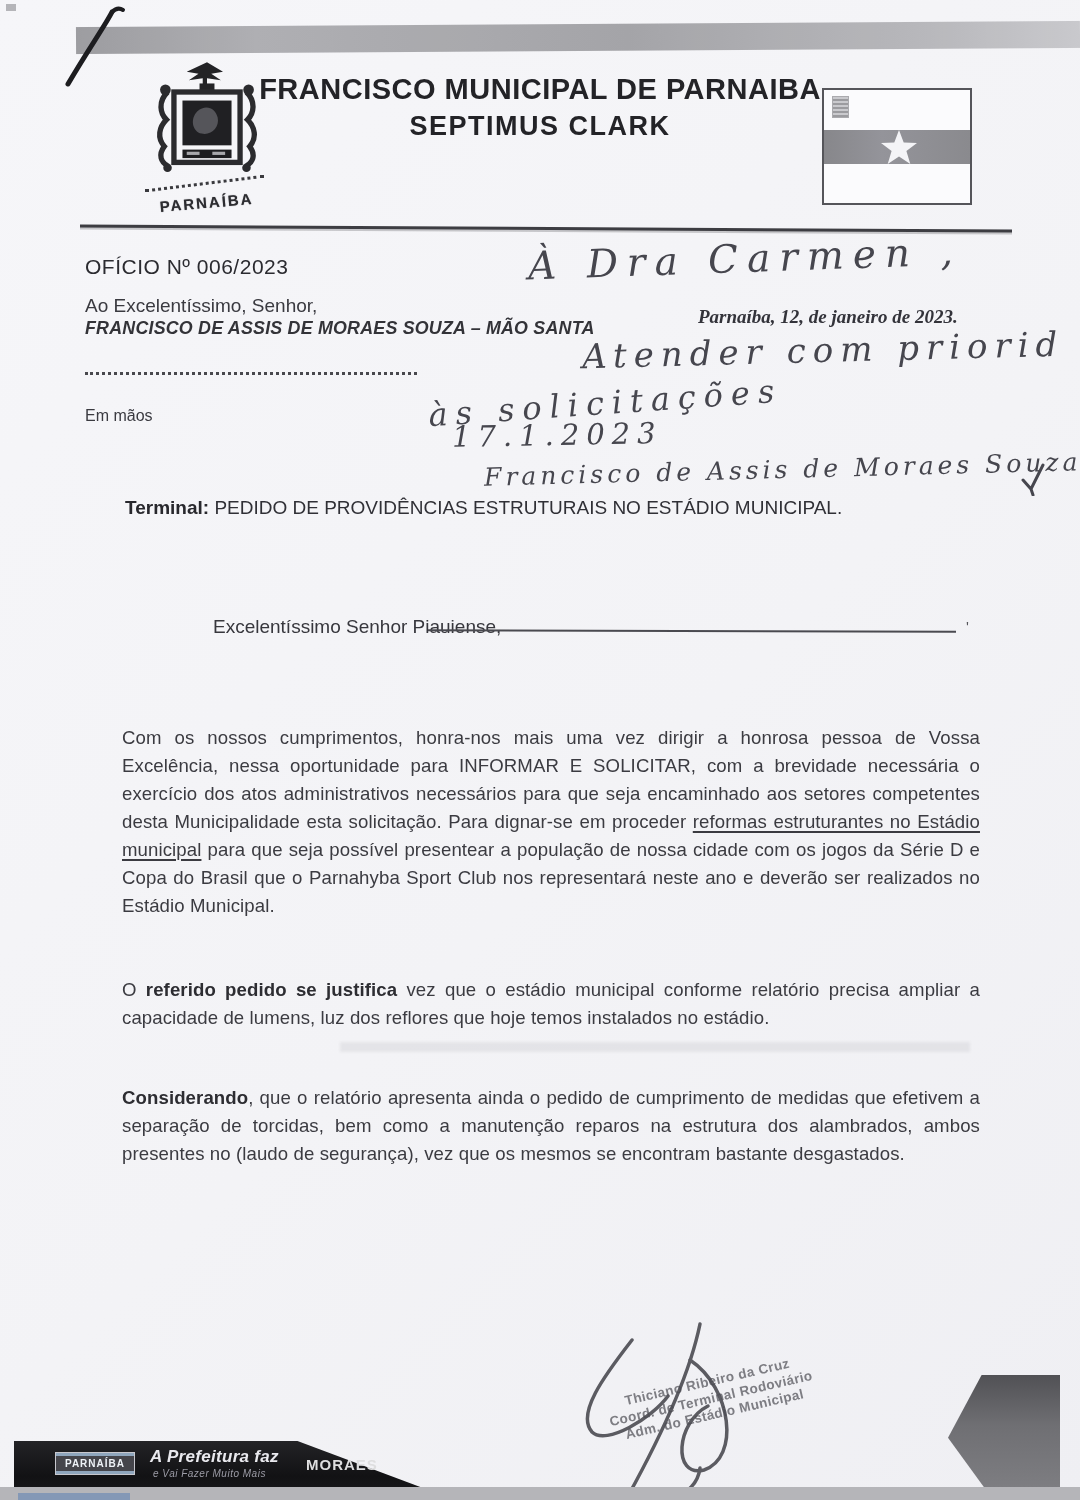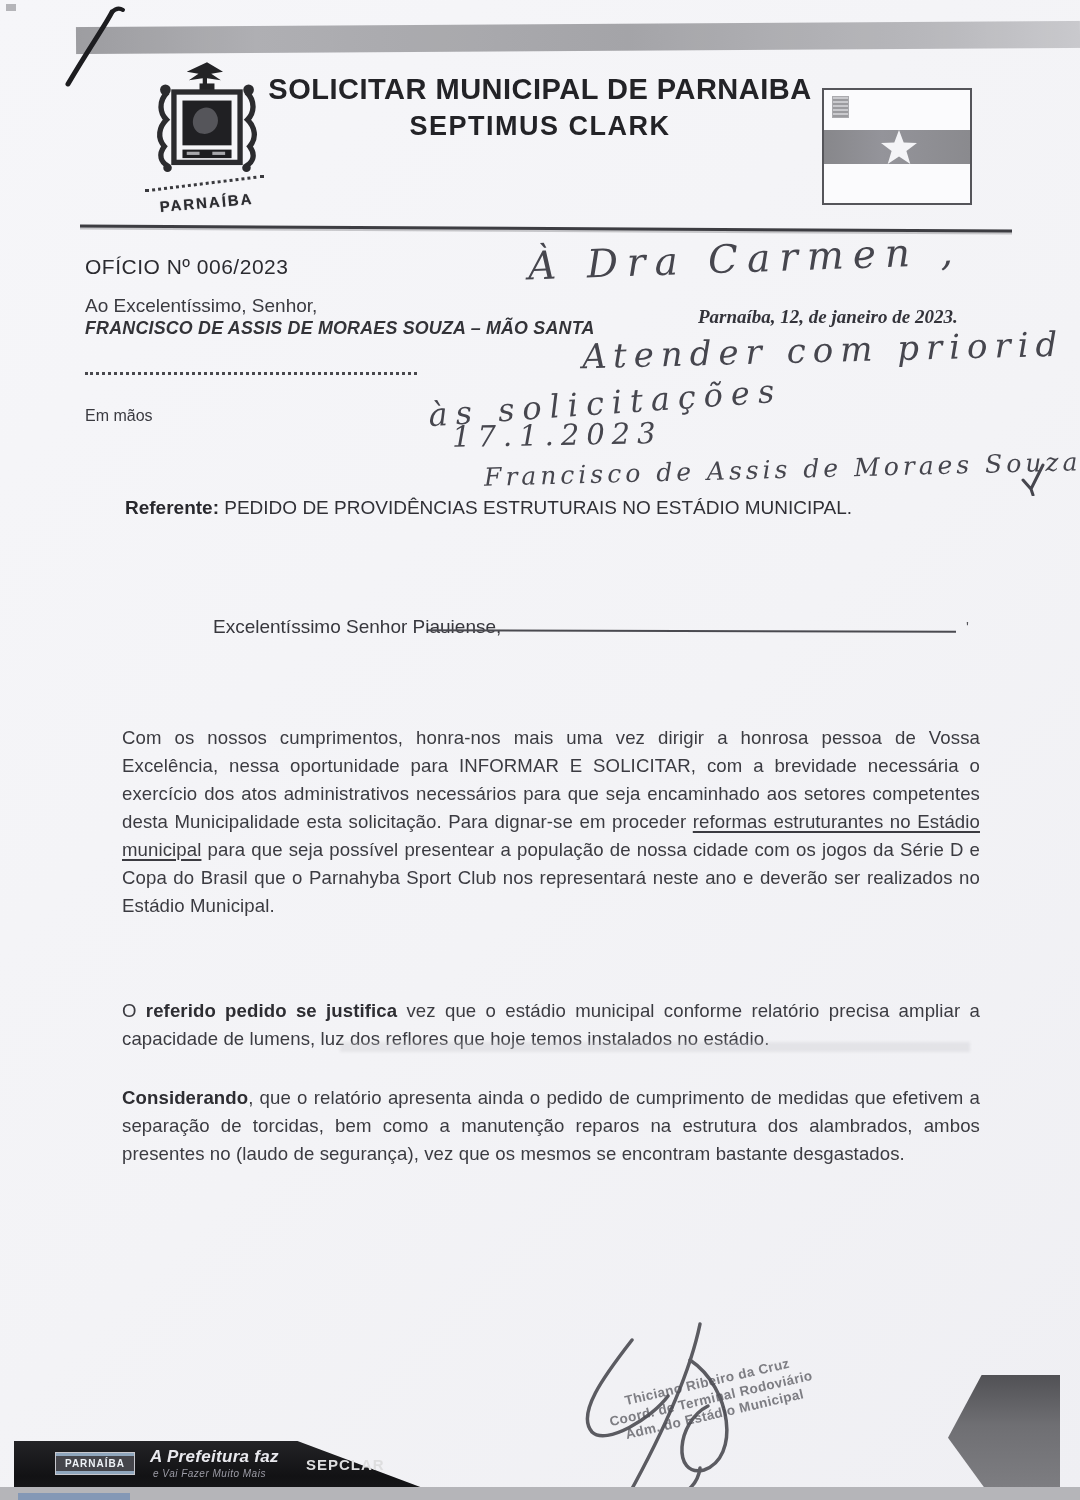--- a/index.html
+++ b/index.html
@@ -67,21 +67,21 @@
   .subject .lbl{font-weight:800;color:#28282d;}
   .salutation{position:absolute;left:213px;top:616px;font-size:19px;color:#37373d;}
   .salutation-line{position:absolute;left:428px;top:630px;width:528px;height:2px;background:#4a4a50;transform:rotate(.15deg);}
   .salutation-tick{position:absolute;left:966px;top:618px;font-size:15px;color:#55555a;}
 
   
   .para{position:absolute;left:122px;width:858px;font-size:18.6px;line-height:28px;
     text-align:justify;color:#3b3b41;letter-spacing:.1px;}
   .para .b{font-weight:800;color:#2d2d32;}
   .para .u{text-decoration:underline;text-underline-offset:3px;text-decoration-thickness:1.5px;}
-  .p1{top:724px;} .p2{top:997px;} .p3{top:1084px;} .p4{top:1210px;}
+  .p1{top:724px;} .p2{top:976px;} .p3{top:1084px;} .p4{top:1210px;}
 
   
   .stamp{position:absolute;left:556px;top:1374px;width:310px;transform:rotate(-13deg);
     text-align:center;font-size:13.5px;font-weight:700;line-height:16.5px;color:#77777d;
     letter-spacing:.4px;opacity:.95;}
   .sig-scribble{position:absolute;left:540px;top:1318px;}
 
   
   .footer-band{position:absolute;left:14px;top:1441px;width:450px;height:59px;
     background:linear-gradient(180deg,#232326 0%,#121214 60%,#1a1a1d 100%);
@@ -124,21 +124,21 @@
       <circle cx="94" cy="28" r="5" fill="#2b2b2e"></circle>
     <circle cx="18" cy="101" r="4" fill="#2b2b2e"></circle>
       <circle cx="92" cy="101" r="4" fill="#2b2b2e"></circle>
   </svg>
   <div class="crest-wordmark">
     <span class="squiggle"></span>
     <span>PARNAÍBA</span>
   </div>
 
   <div class="header-text">
-    <div class="h-line2">SOLICITAR MUNICIPAL DE PARNAIBA</div>
+    <div class="h-line2">FRANCISCO MUNICIPAL DE PARNAIBA</div>
     <div class="h-line4">SEPTIMUS CLARK</div>
   </div>
 
   <div class="flag">
     <div class="mini-crest"></div>
     <div class="band-mid"></div>
     <svg class="star" width="38" height="37" viewBox="0 0 38 37">
       <path d="M19 1 L23.7 13.6 L37 13.9 L26.4 22 L30.3 35 L19 27.4 L7.7 35 L11.6 22 L1 13.9 L14.3 13.6 Z" fill="#f4f4f7"></path>
     </svg>
   </div>
@@ -154,21 +154,21 @@
 
   <div class="hw hw-note-top">À Dra Carmen ,</div>
   <div class="hw hw-priority">Atender com priorid</div>
   <div class="hw hw-solic">às solicitações</div>
   <div class="hw hw-date">17.1.2023</div>
   <div class="hw hw-signature">Francisco de Assis de Moraes Souza</div>
   <svg class="hw-check" width="26" height="34" viewBox="0 0 26 34">
     <path d="M3 18 l8 9 L23 3 M11 27 l2 6" stroke="#46464e" stroke-width="3" fill="none" stroke-linecap="round"></path>
   </svg>
 
-  <div class="subject"><span class="lbl">Referente:</span><span> PEDIDO DE PROVIDÊNCIAS ESTRUTURAIS NO ESTÁDIO MUNICIPAL.</span></div>
+  <div class="subject"><span class="lbl">Terminal:</span><span> PEDIDO DE PROVIDÊNCIAS ESTRUTURAIS NO ESTÁDIO MUNICIPAL.</span></div>
 
   <div class="salutation">Excelentíssimo Senhor Piauiense,</div>
   <div class="salutation-line"></div>
   <div class="salutation-tick">'</div>
 
   <div class="para p1"><span>Com os nossos cumprimentos, honra-nos mais uma vez dirigir a honrosa pessoa de Vossa Excelência, nessa oportunidade para INFORMAR E SOLICITAR, com a brevidade necessária o exercício dos atos administrativos necessários para que seja encaminhado aos setores competentes desta Municipalidade esta solicitação. Para dignar-se em proceder </span><span class="u">reformas estruturantes no Estádio municipal</span><span> para que seja possível presentear a população de nossa cidade com os jogos da Série D e Copa do Brasil que o Parnahyba Sport Club nos representará neste ano e deverão ser realizados no Estádio Municipal.</span></div>
 
   <div class="para p2"><span>O </span><span class="b">referido pedido se justifica</span><span> vez que o estádio municipal conforme relatório precisa ampliar a capacidade de lumens, luz dos reflores que hoje temos instalados no estádio.</span></div>
 
   <div class="para p3"><span class="b">Considerando</span><span>, que o relatório apresenta ainda o pedido de cumprimento de medidas que efetivem a separação de torcidas, bem como a manutenção reparos na estrutura dos alambrados, ambos presentes no (laudo de segurança), vez que os mesmos se encontram bastante desgastados.</span></div>
@@ -187,19 +187,19 @@
       <path d="M92 22 C64 58 36 96 52 114 C66 128 112 100 128 78"></path>
       <path d="M150 42 C192 70 200 140 164 152 C132 160 136 104 168 88"></path>
       <path d="M160 150 C158 166 146 176 138 175"></path>
     </g>
   </svg>
 
   <div class="footer-band"></div>
   <div class="footer-badge">PARNAÍBA</div>
   <div class="footer-slogan">A Prefeitura faz</div>
   <div class="footer-slogan-sub">e Vai Fazer Muito Mais</div>
-  <div class="footer-org">SEPCLAR</div>
+  <div class="footer-org">MORAES</div>
 
   <div class="br-polygon"></div>
   <div class="bottom-gray-band"></div>
   <div class="bottom-blue-bar"></div>
 
 </div>
 
 </body></html>

